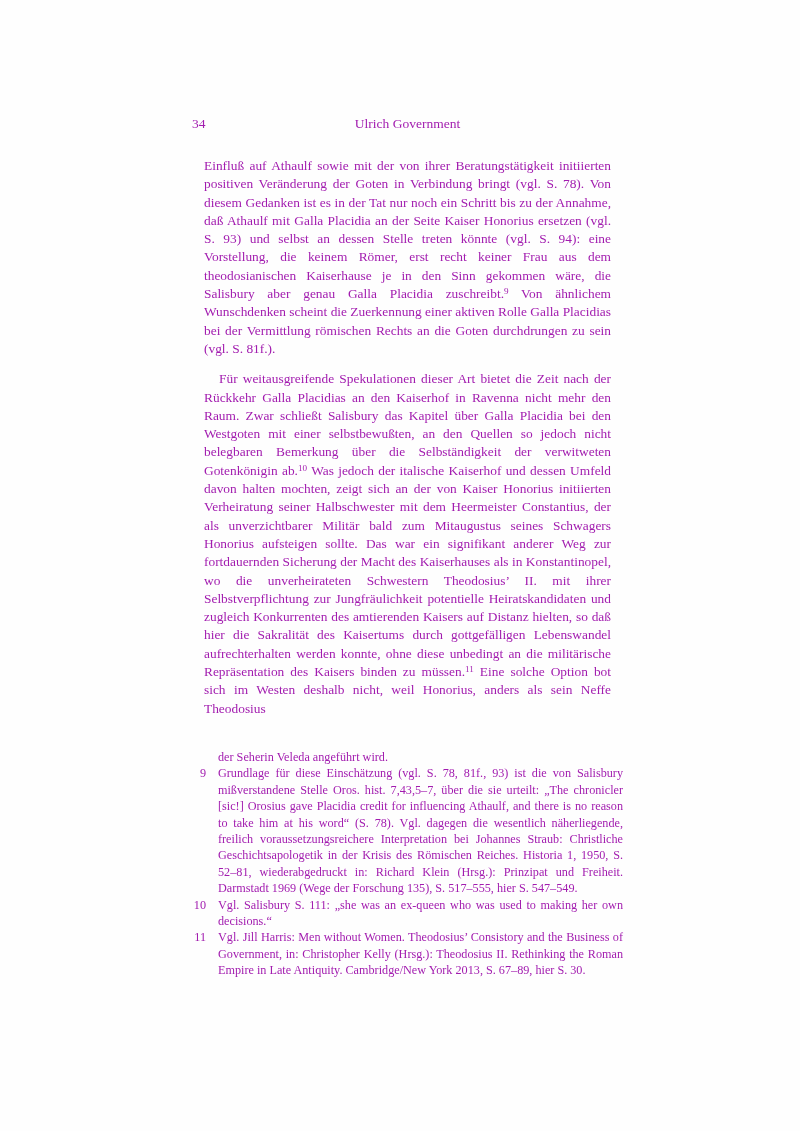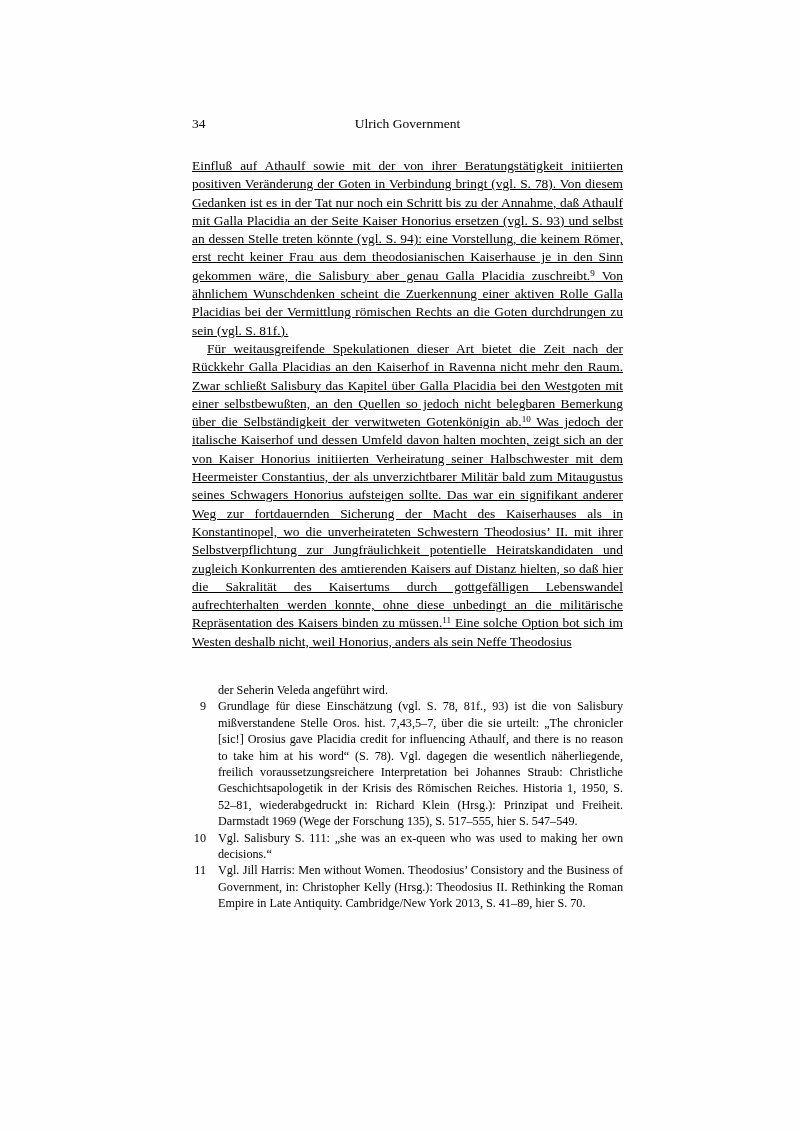--- a/index.html
+++ b/index.html
@@ -5,21 +5,21 @@
   html, body {
     margin: 0;
     padding: 0;
     background: #ffffff;
   }
   .page {
     position: relative;
     width: 800px;
     height: 1131px;
     background: #fefefe;
-    color: #000000;
+    color: #a21caf;
     font-family: "Liberation Serif", "DejaVu Serif", serif;
     overflow: hidden;
   }
   .content {
     position: absolute;
     left: 192px;
     top: 115px;
     width: 431px;
   }
   .running-header {
@@ -36,22 +36,21 @@
   .running-head {
     text-align: center;
   }
   .body-text {
     margin-top: 24px;
     font-size: 13.4px;
     line-height: 18.3px;
     text-align: justify;
   }
   .body-text p {
-    margin: 0;
-    text-decoration: underline;
+    margin: 12px;
   }
   .body-text p.indented {
     text-indent: 15px;
   }
   sup {
     font-size: 68%;
     line-height: 0;
     vertical-align: baseline;
     position: relative;
     top: -0.45em;
@@ -104,18 +103,18 @@
         <span class="footnote-text">Grundlage für diese Einschätzung (vgl. S. 78, 81f., 93) ist die von Salisbury mißverstandene Stelle Oros. hist. 7,43,5–7, über die sie urteilt: „The chronicler [sic!] Orosius gave Placidia credit for influencing Athaulf, and there is no reason to take him at his word“ (S. 78). Vgl. dagegen die wesentlich näherliegende, freilich voraussetzungsreichere Interpretation bei Johannes Straub: Christliche Geschichtsapologetik in der Krisis des Römischen Reiches. Historia 1, 1950, S. 52–81, wiederabgedruckt in: Richard Klein (Hrsg.): Prinzipat und Freiheit. Darmstadt 1969 (Wege der Forschung 135), S. 517–555, hier S. 547–549.</span>
       </div>
 
       <div class="footnote">
         <span class="footnote-number">10</span>
         <span class="footnote-text">Vgl. Salisbury S. 111: „she was an ex-queen who was used to making her own decisions.“</span>
       </div>
 
       <div class="footnote">
         <span class="footnote-number">11</span>
-        <span class="footnote-text">Vgl. Jill Harris: Men without Women. Theodosius’ Consistory and the Business of Government, in: Christopher Kelly (Hrsg.): Theodosius II. Rethinking the Roman Empire in Late Antiquity. Cambridge/New York 2013, S. 41–89, hier S. 70.</span>
+        <span class="footnote-text">Vgl. Jill Harris: Men without Women. Theodosius’ Consistory and the Business of Government, in: Christopher Kelly (Hrsg.): Theodosius II. Rethinking the Roman Empire in Late Antiquity. Cambridge/New York 2013, S. 67–89, hier S. 30.</span>
       </div>
     </div>
 
   </div>
 </div>
 
 </body></html>

